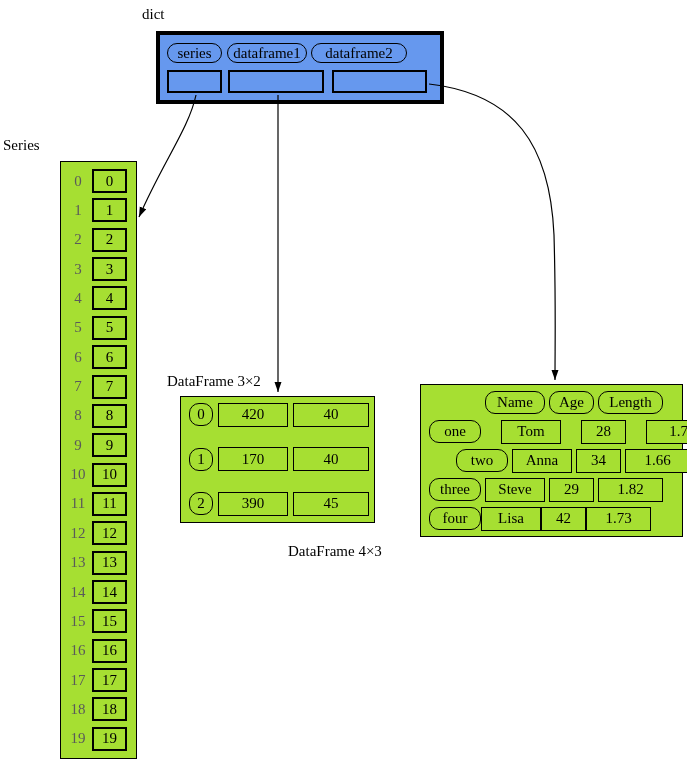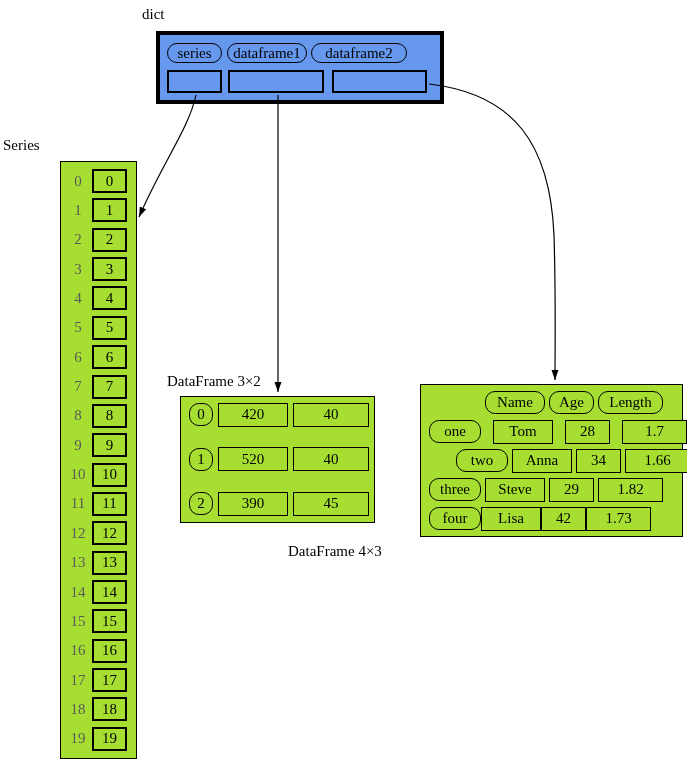--- a/index.html
+++ b/index.html
@@ -163,40 +163,40 @@
   <div class="node-label" style="left:167px; top:373px;">DataFrame 3×2</div>
 
   <div class="df-box" id="df1-box">
       <div class="df-row" style="grid-template-columns: 24px 70px 76px; column-gap: 5px;">
         <div class="pill green-pill">0</div>
         <div class="cell">420</div>
         <div class="cell">40</div>
       </div>
       <div class="df-row" style="grid-template-columns: 24px 70px 76px; column-gap: 5px;">
         <div class="pill green-pill">1</div>
-        <div class="cell">520</div>
+        <div class="cell">170</div>
         <div class="cell">40</div>
       </div>
       <div class="df-row" style="grid-template-columns: 24px 70px 76px; column-gap: 5px;">
         <div class="pill green-pill">2</div>
         <div class="cell">390</div>
         <div class="cell">45</div>
       </div>
     </div>
 
   <div class="node-label" style="left:288px; top:543px;">DataFrame 4×3</div>
 
   <div class="df-box" id="df2-box">
       <div class="df-row" style="grid-template-columns: 52px 60px 45px 65px; column-gap: 4px;">
         <div></div>
         <div class="pill green-pill">Name</div>
         <div class="pill green-pill">Age</div>
         <div class="pill green-pill">Length</div>
       </div>
-      <div class="df-row" style="grid-template-columns: 52px 60px 45px 65px; column-gap: 12px;">
+      <div class="df-row" style="grid-template-columns: 52px 60px 45px 65px; column-gap: 20px;">
         <div class="pill green-pill">one</div>
         <div class="cell">Tom</div>
         <div class="cell">28</div>
         <div class="cell">1.7</div>
       </div>
       <div class="df-row" style="grid-template-columns: 52px 60px 45px 65px; column-gap: 4px; padding-left: 27px;">
         <div class="pill green-pill">two</div>
         <div class="cell">Anna</div>
         <div class="cell">34</div>
         <div class="cell">1.66</div>

